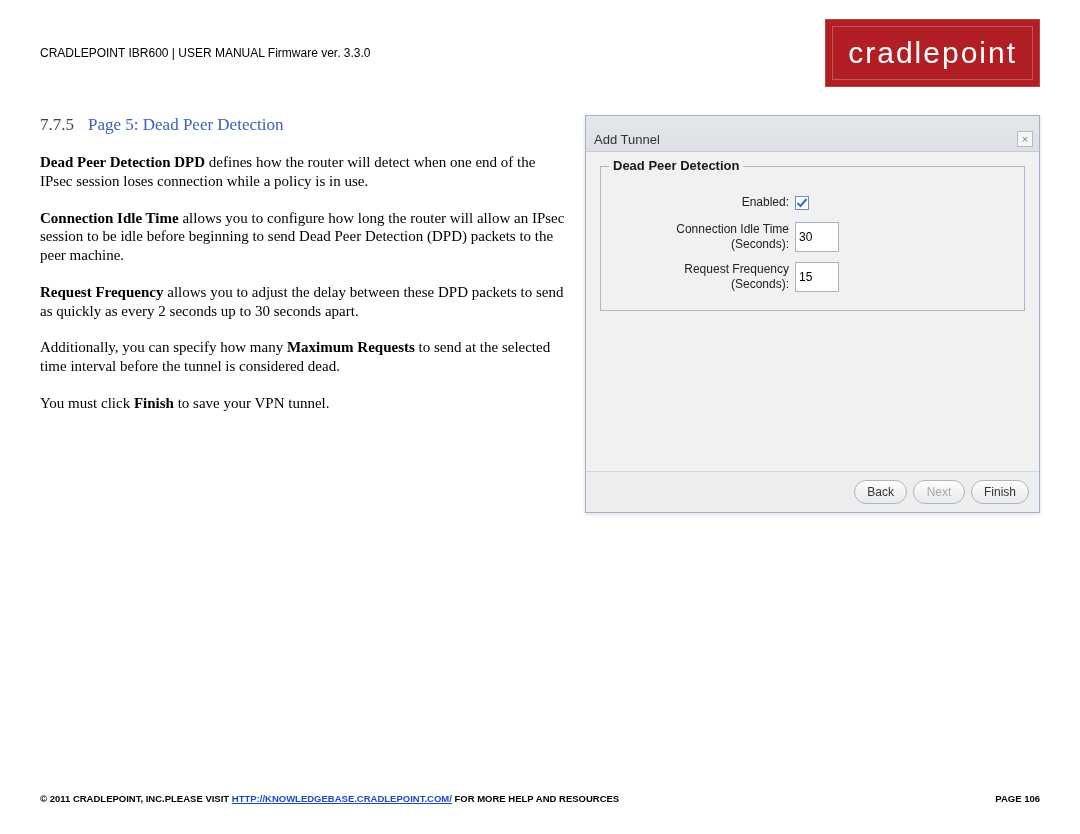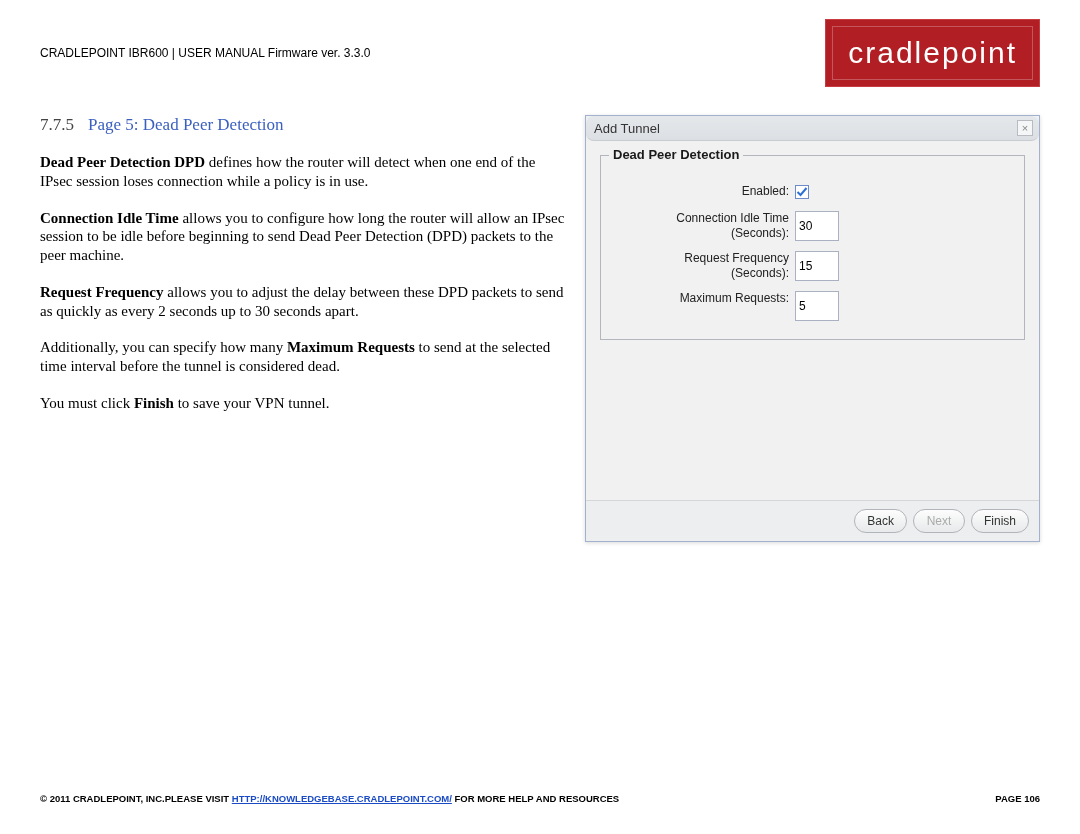--- a/index.html
+++ b/index.html
@@ -85,26 +85,25 @@
     background: linear-gradient(#eef0f2, #e7e9eb);
     font-family: Tahoma, Arial, sans-serif;
     font-size: 12px;
     color: #333;
     box-shadow: 0 1px 4px rgba(0,0,0,0.15);
   }
   .dialog-title {
     display: flex;
     justify-content: space-between;
     align-items: center;
-    padding: 4px 6px 4px 8px;
+    padding: 15px 6px 4px 8px;
     background: linear-gradient(#e5e8eb, #dcdfe3);
     border-bottom: 1px solid #c8cbcf;
     font-size: 13px;
     color: #333;
-    border-radius: 8px;
   }
   .close-btn {
     width: 16px; height: 16px;
     border: 1px solid #b8bbbf;
     background: #f5f6f8;
     display: flex; align-items: center; justify-content: center;
     cursor: pointer;
     font-size: 11px;
     color: #888;
     font-family: Arial;
@@ -259,24 +258,20 @@
           </div>
 
           <div class="row">
             <div class="lbl">
               <span>Request Frequency</span>
               <span class="lbl-sub">(Seconds):</span>
             </div>
             <div class="val"><input type="text" value="15" style=""></div>
           </div>
 
-          <div class="row">
-            <div class="lbl">Maximum Requests:</div>
-            <div class="val"><input type="text" value="5" style=""></div>
-          </div>
         </div>
       </div>
       <div class="dialog-footer">
         <button class="dbtn">Back</button>
         <button class="dbtn disabled">Next</button>
         <button class="dbtn">Finish</button>
       </div>
     </div>
   </div>
 

